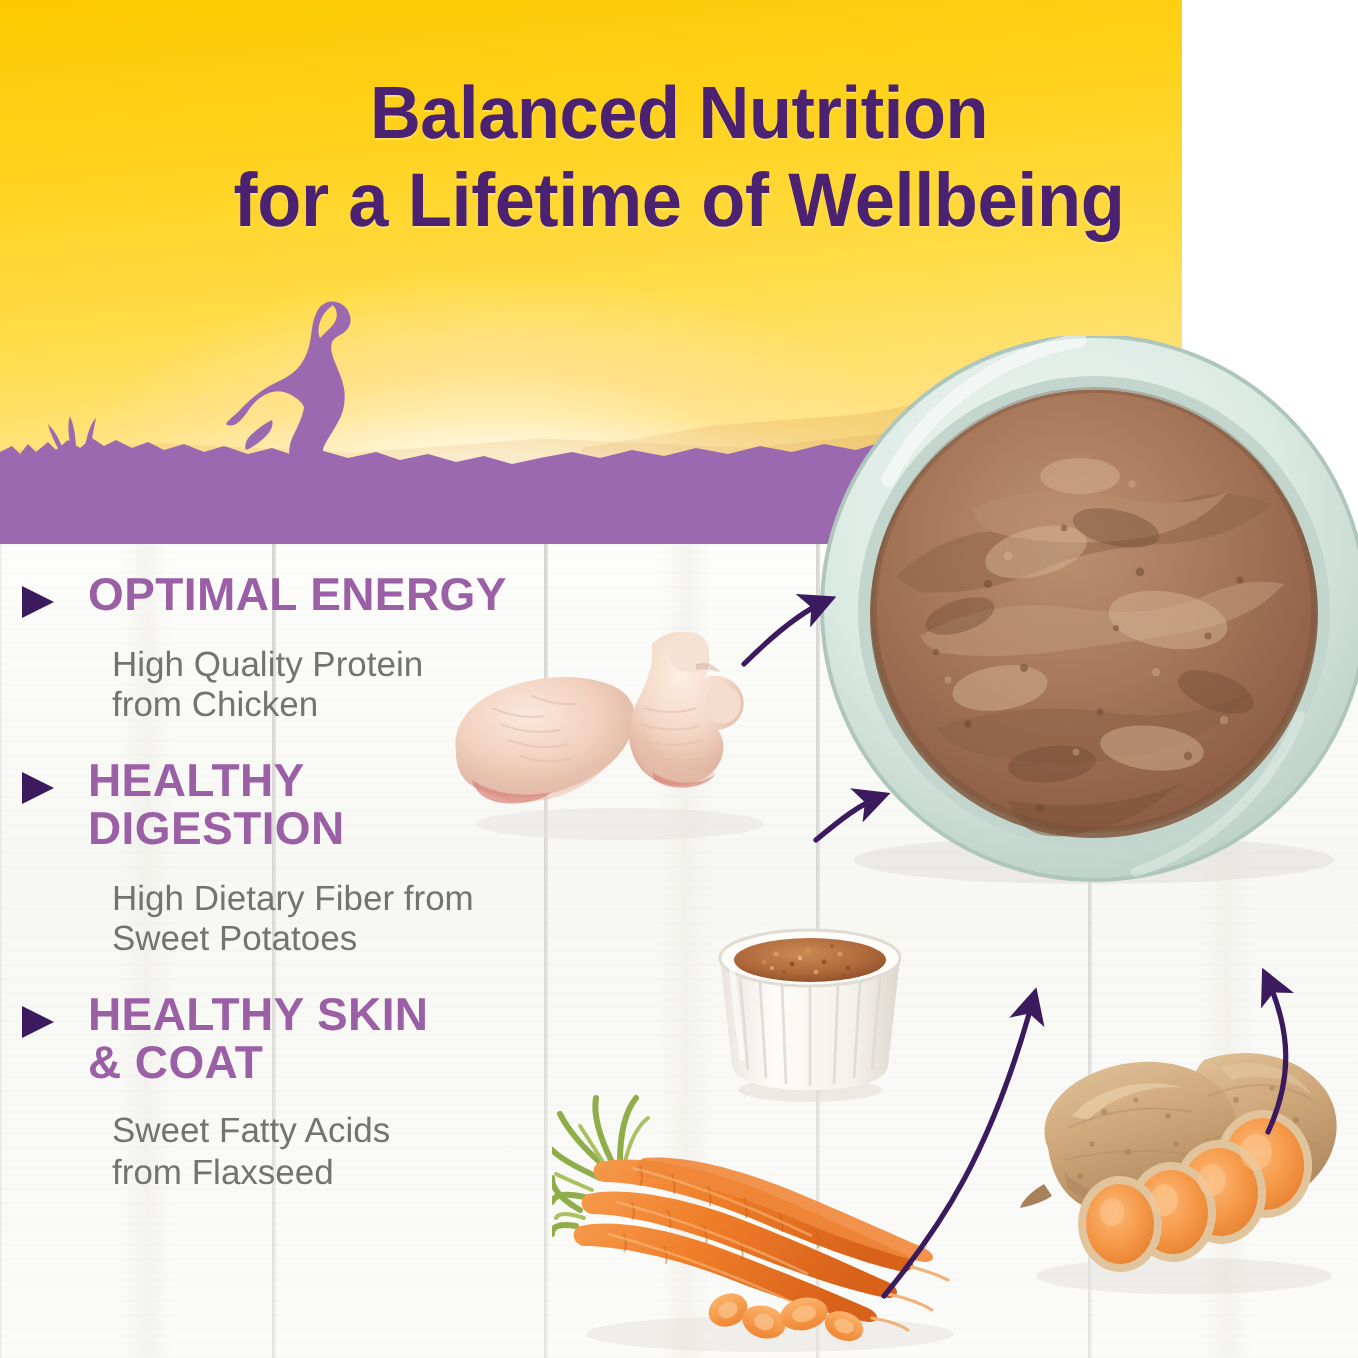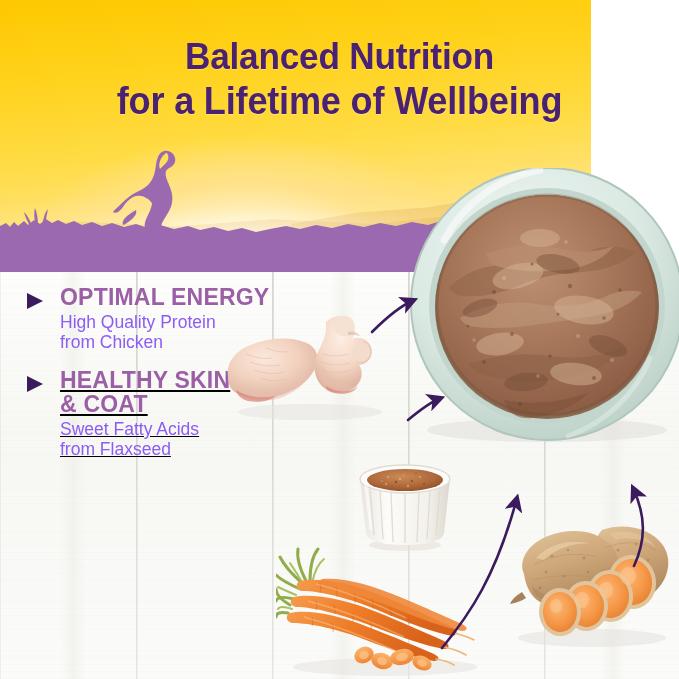--- a/index.html
+++ b/index.html
@@ -82,42 +82,42 @@
   }
   .wood-grain{
     position:absolute;left:0;top:0;width:679px;height:407px;
     background:
       repeating-linear-gradient(180deg,rgba(170,165,150,.045) 0 1px,rgba(255,255,255,0) 1px 7px);
     opacity:.7;pointer-events:none;
   }
 
   
   .benefits{
-    position:absolute;left:24px;top:286px;width:318px;
+    position:absolute;left:8px;top:286px;width:318px;
   }
   .benefit{position:relative;padding-left:36px;margin-bottom:16px;}
-  .benefit:last-child{margin-bottom:0;text-decoration:underline;}
+  .benefit:last-child{margin-bottom:0;}
   .bullet{
     position:absolute;left:0;top:4px;width:22px;height:22px;
   }
   .bullet svg{display:block;width:22px;height:22px;}
   .b-title{
     color:#9b5fa6;
     font-weight:bold;
     font-size:23px;
     line-height:1.04;
     letter-spacing:.2px;
     margin:0 0 2px 0;
     white-space:pre-line;
   }
   .b-desc{
-    color:#8b5cf6;
+    color:#737373;
     font-size:17.5px;
     line-height:1.17;
-    margin:0;
+    margin:12px;
     white-space:pre-line;
   }
 
   
   .bowl{
     position:absolute;left:408px;top:168px;width:278px;height:278px;
   }
   .bowl svg{display:block;width:278px;height:278px;}
 
   .chicken{
@@ -222,20 +222,31 @@
       <span class="bullet">
         <svg viewBox="0 0 22 22">
             <path fill="#3b1a5e" d="M3 3 L19 11 L3 19 Z"></path>
           </svg>
       </span>
       <p class="b-title">OPTIMAL ENERGY</p>
       <p class="b-desc">High Quality Protein
 from Chicken</p>
     </div>
 
+    <div class="benefit">
+      <span class="bullet">
+        <svg viewBox="0 0 22 22">
+            <path fill="#3b1a5e" d="M3 3 L19 11 L3 19 Z"></path>
+          </svg>
+      </span>
+      <p class="b-title">HEALTHY
+DIGESTION</p>
+      <p class="b-desc">High Dietary Fiber from
+Sweet Potatoes</p>
+    </div>
 
 
     <div class="benefit">
       <span class="bullet">
         <svg viewBox="0 0 22 22">
             <path fill="#3b1a5e" d="M3 3 L19 11 L3 19 Z"></path>
           </svg>
       </span>
       <p class="b-title">HEALTHY SKIN
 &amp; COAT</p>

